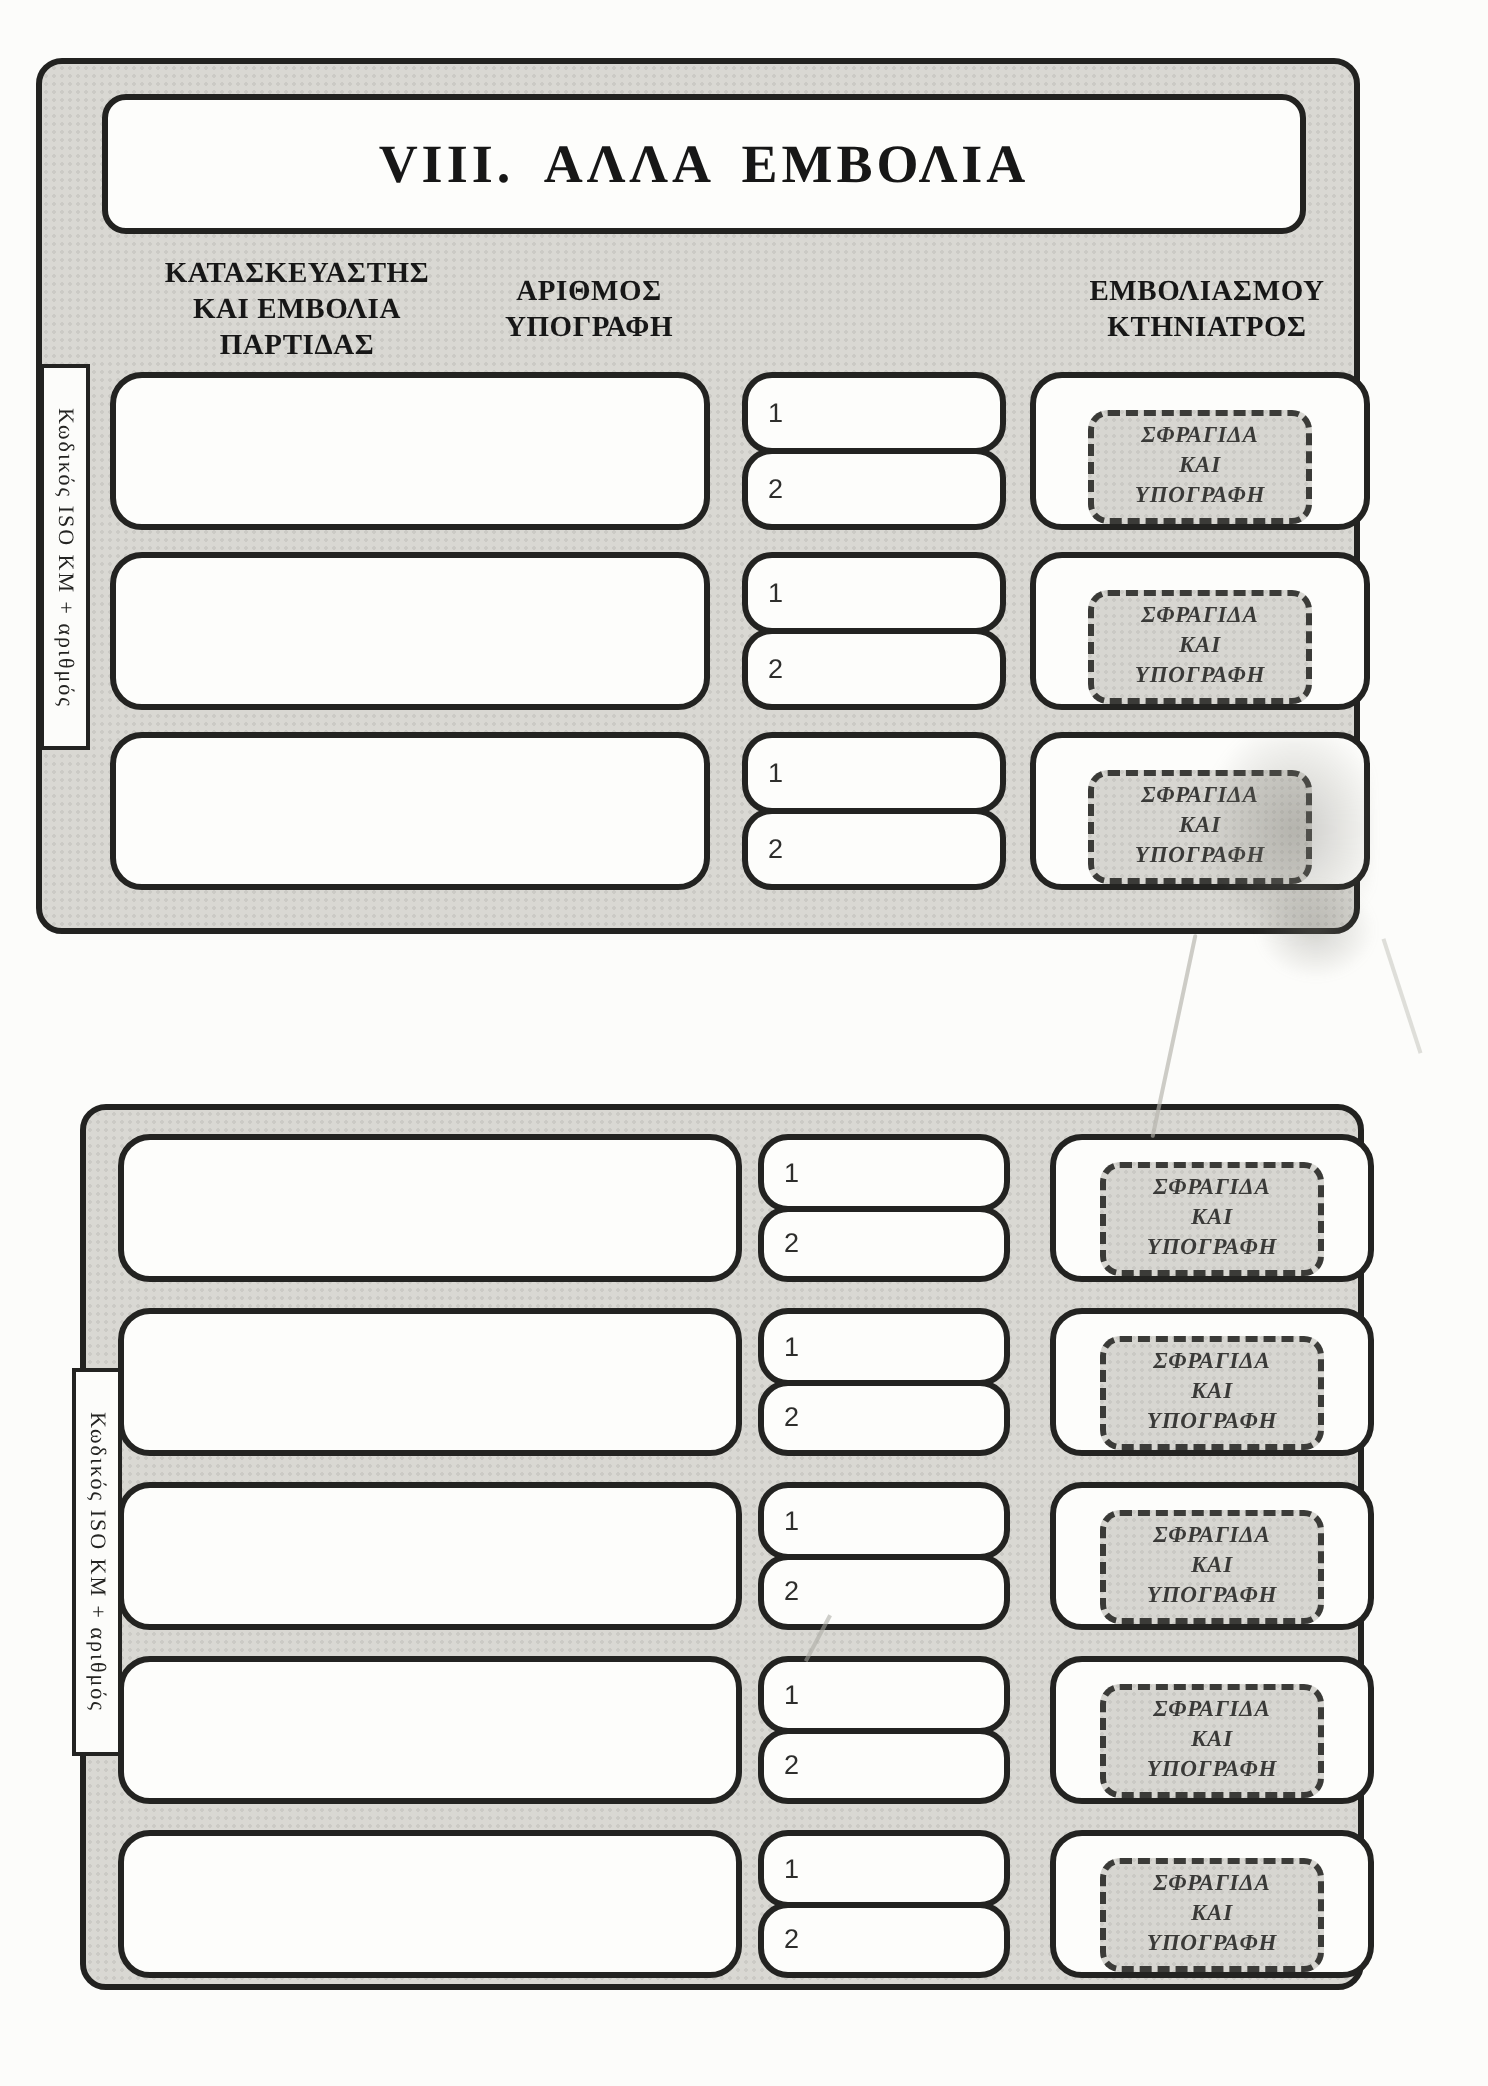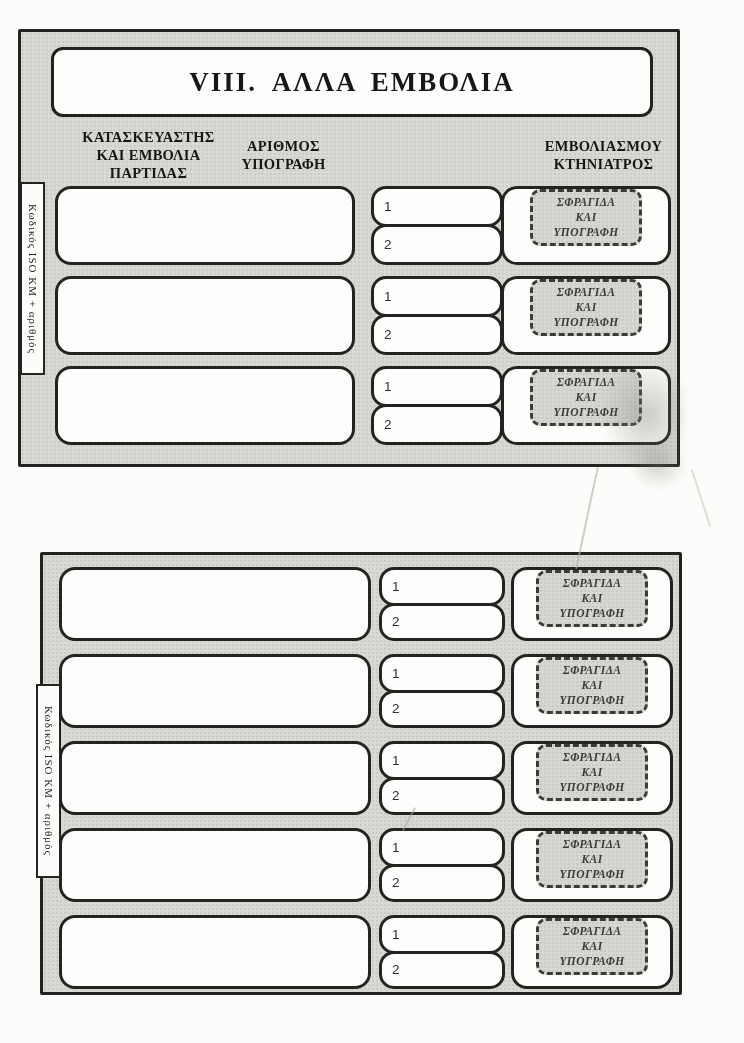--- a/index.html
+++ b/index.html
@@ -4,21 +4,21 @@
 <style>
   html,body{margin:0;padding:0;background:#ffffff;}
   #page{
     position:relative;width:744px;height:1043px;background:#fcfcfa;overflow:hidden;
     font-family:"Liberation Serif", serif;color:#1b1b1b;
   }
   
   .panel{
     position:absolute;border:3px solid #222220;background-color:#d9d8d3;
     background-image:radial-gradient(rgba(110,110,104,0.13) 1px, transparent 1px);
-    background-size:4px 4px;border-radius:2px;box-sizing:border-box;
+    background-size:4px 4px;border-radius:13px;box-sizing:border-box;
   }
   #panel1{left:18px;top:29px;width:662px;height:438px;}
   #panel2{left:40px;top:552px;width:642px;height:443px;}
 
   
   .title-box{
     position:absolute;left:30px;top:15px;width:602px;height:70px;box-sizing:border-box;
     background:#fdfdfb;border:3px solid #222220;border-radius:12px;
     display:flex;align-items:center;justify-content:center;
   }
@@ -27,21 +27,21 @@
   }
 
   
   .headers{position:absolute;left:0;top:95px;width:100%;height:58px;padding-left:11px;}
   .hcell{
     position:absolute;top:0;height:100%;display:flex;flex-direction:column;
     align-items:center;justify-content:center;text-align:center;
     font-weight:bold;font-size:14.5px;line-height:1.22;letter-spacing:.3px;color:#171717;
   }
   .hc1{left:25px;width:205px;}
-  .hc2{left:205px;width:115px;}
+  .hc2{left:216px;width:115px;}
   .hc3{left:322px;width:180px;}
   .hc4{left:495px;width:175px;}
   .hcell sup{font-size:9px;line-height:0;}
 
   
   .rows{position:absolute;left:0;right:0;}
   #panel1 .rows{top:154px;}
   #panel2 .rows{top:12px;}
   .row{position:relative;}
   #panel1 .row{height:79px;margin-bottom:11px;}
@@ -62,21 +62,21 @@
   .dbox{
     flex:1;box-sizing:border-box;background:#fdfdfb;border:3px solid #232321;
     border-radius:15px;display:flex;align-items:center;
   }
   .dbox + .dbox{margin-top:-3px;}
   .dnum{
     font-family:"Liberation Sans", sans-serif;font-size:13.5px;color:#2e2e2c;
     padding-left:10px;
   }
 
-  .stampbox{display:flex;align-items:flex-start;justify-content:center;}
+  .stampbox{display:flex;align-items:flex-end;justify-content:center;margin-left:14px;}
   .stampdash{
     box-sizing:border-box;width:112px;min-height:52px;padding:3px 4px;
     border:3.5px dashed #3b3b38;border-radius:10px;
     background-color:#d7d6d1;
     background-image:radial-gradient(rgba(110,110,104,0.12) 1px, transparent 1px);
     background-size:4px 4px;
     display:flex;flex-direction:column;align-items:center;justify-content:center;
     font-style:italic;font-weight:600;font-size:11.5px;line-height:1.3;
     letter-spacing:.4px;color:#3a3a38;text-align:center;
   }

